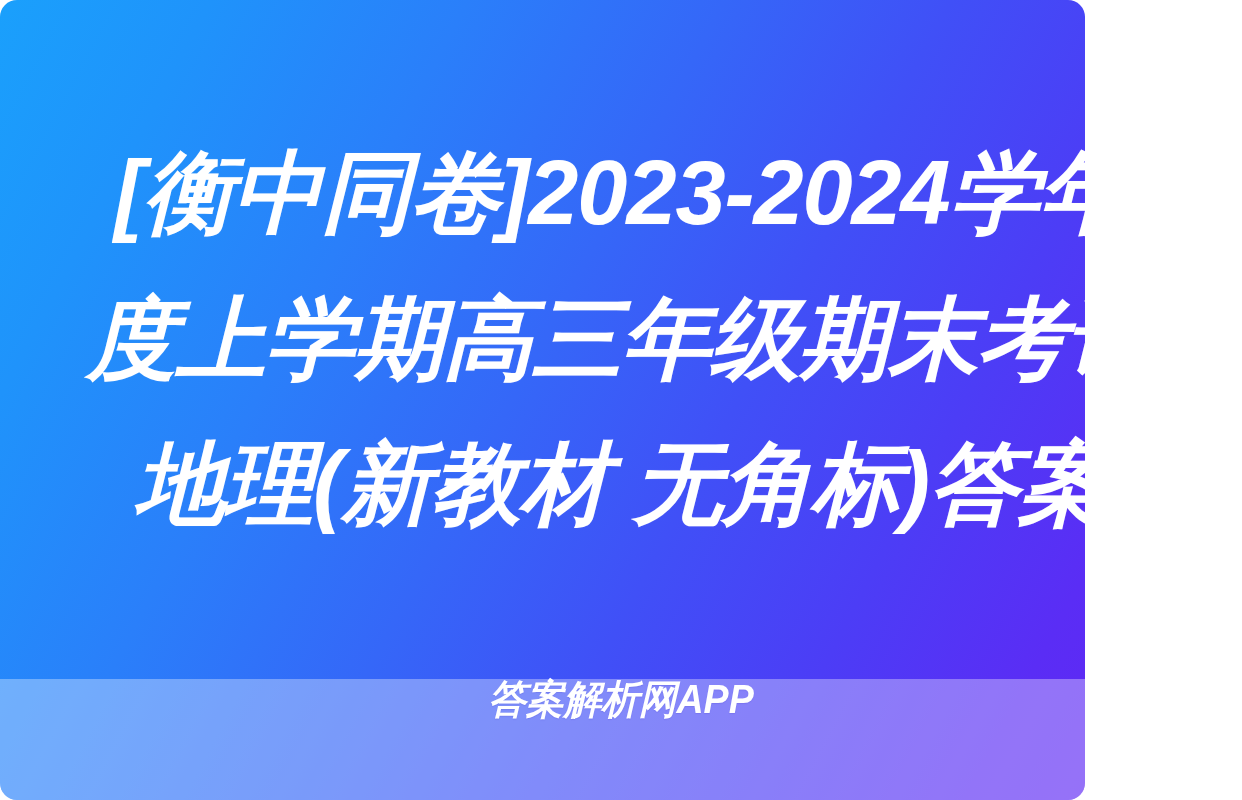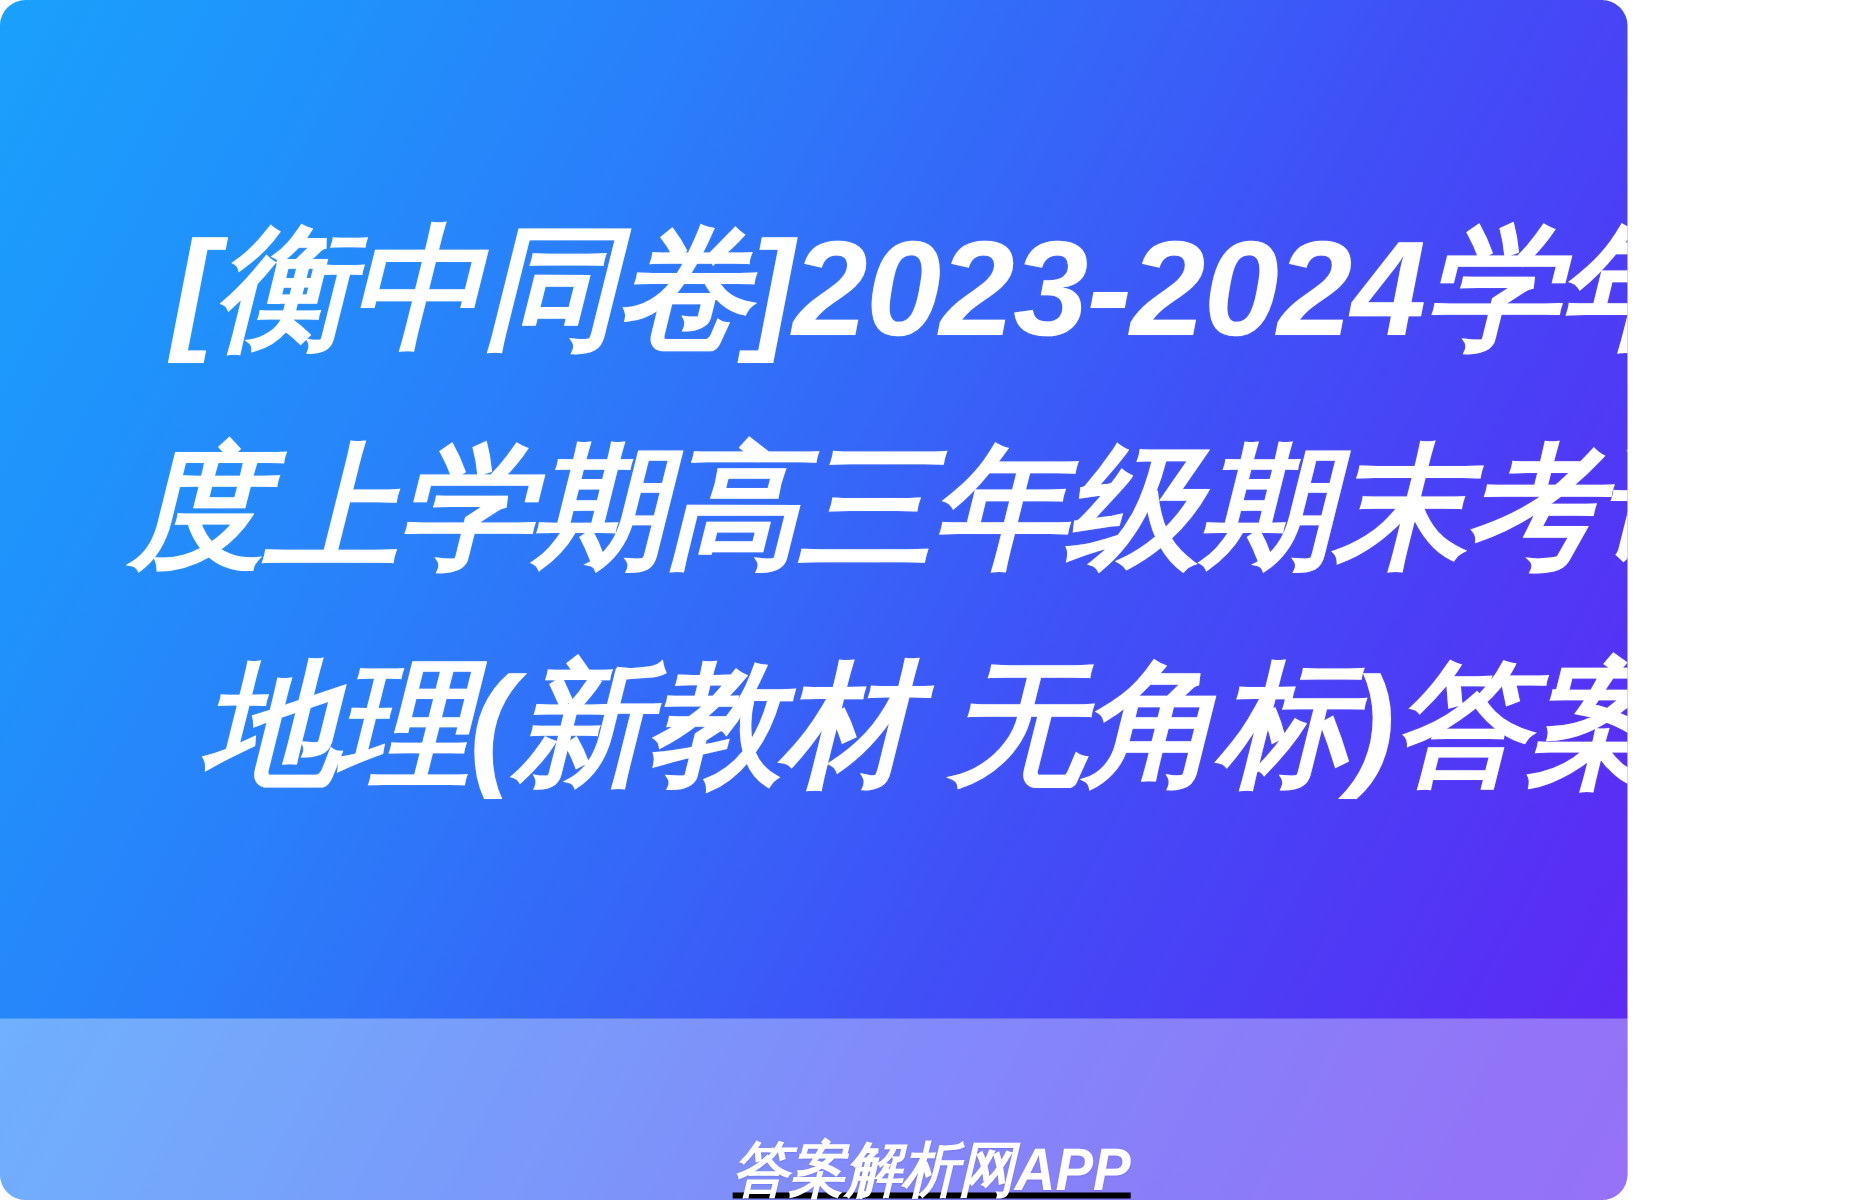--- a/index.html
+++ b/index.html
@@ -60,23 +60,22 @@
 
   
   .footer-bar {
     position:absolute;
     left:0;
     bottom:0;
     width:1242px;
     height:121px;
     background:rgba(255,255,255,0.34);
     display:flex;
-    align-items:flex-end;
+    align-items:flex-start;
     justify-content:center;
-    text-decoration:underline;
   }
 
   .footer-text {
     color:#FFFFFF;
     font-family:"Liberation Sans", sans-serif;
     font-weight:700;
     font-style:italic;
     font-size:40px;
     letter-spacing:0px;
     line-height:1;

